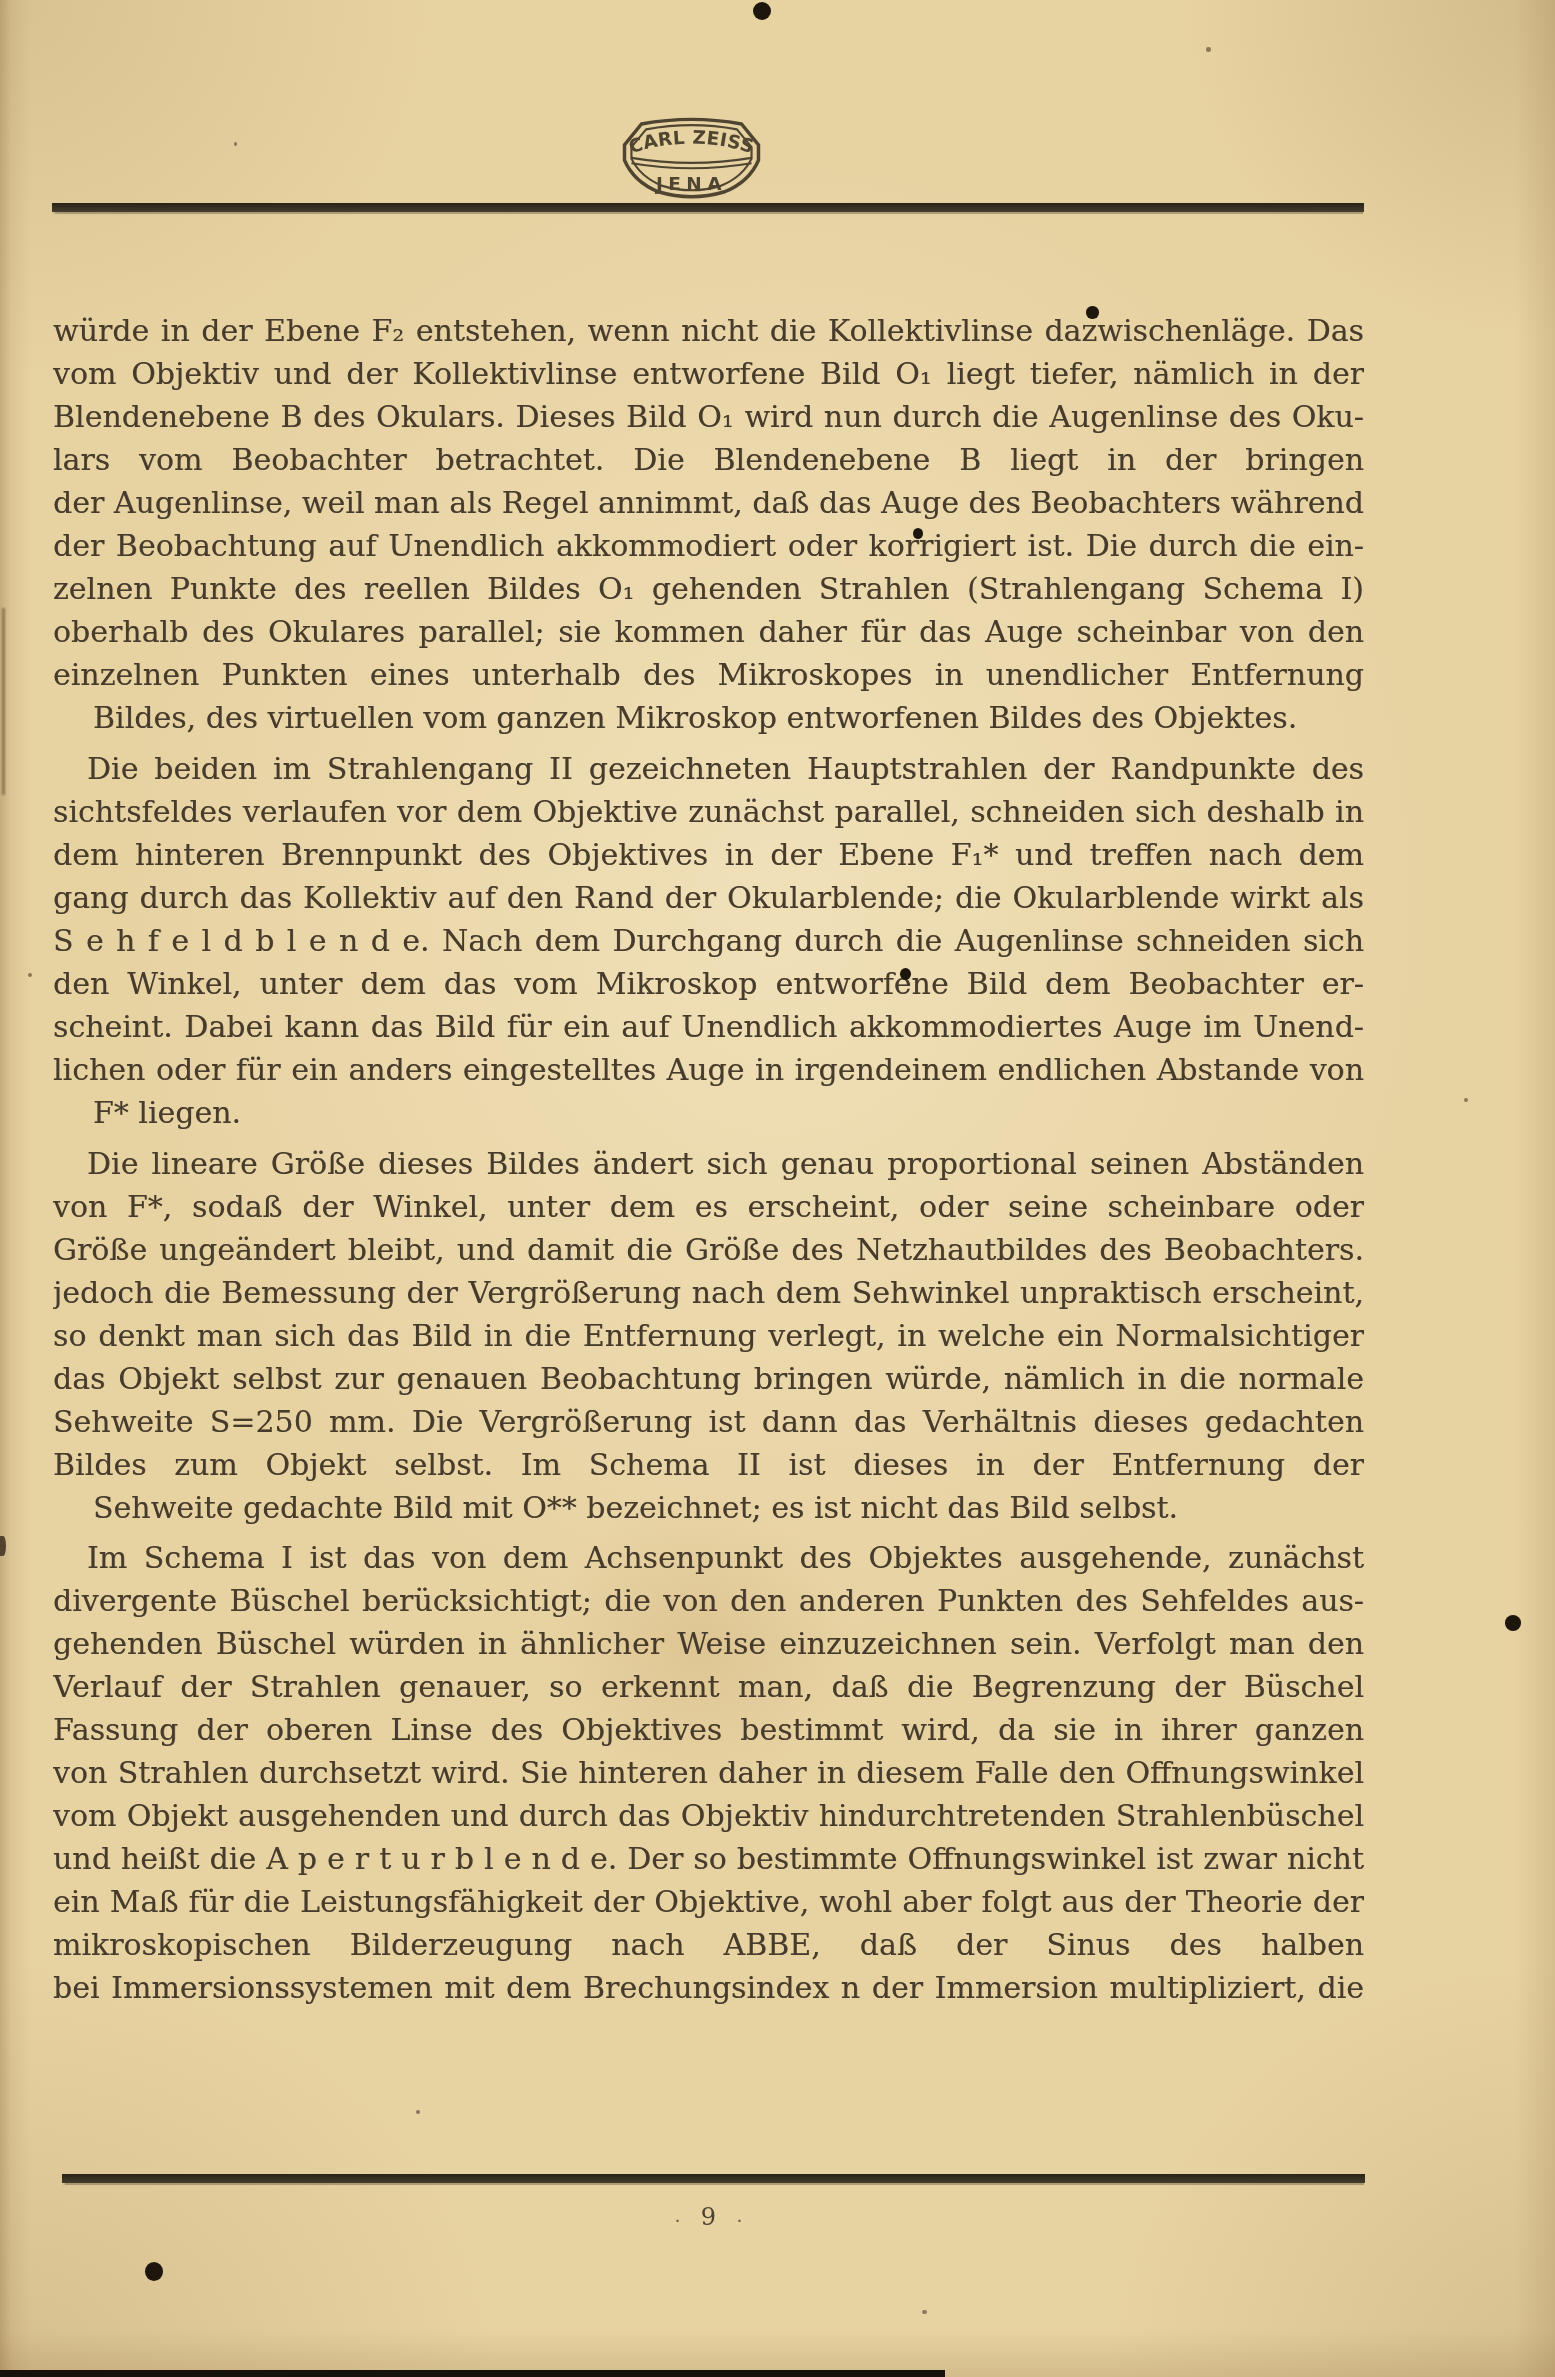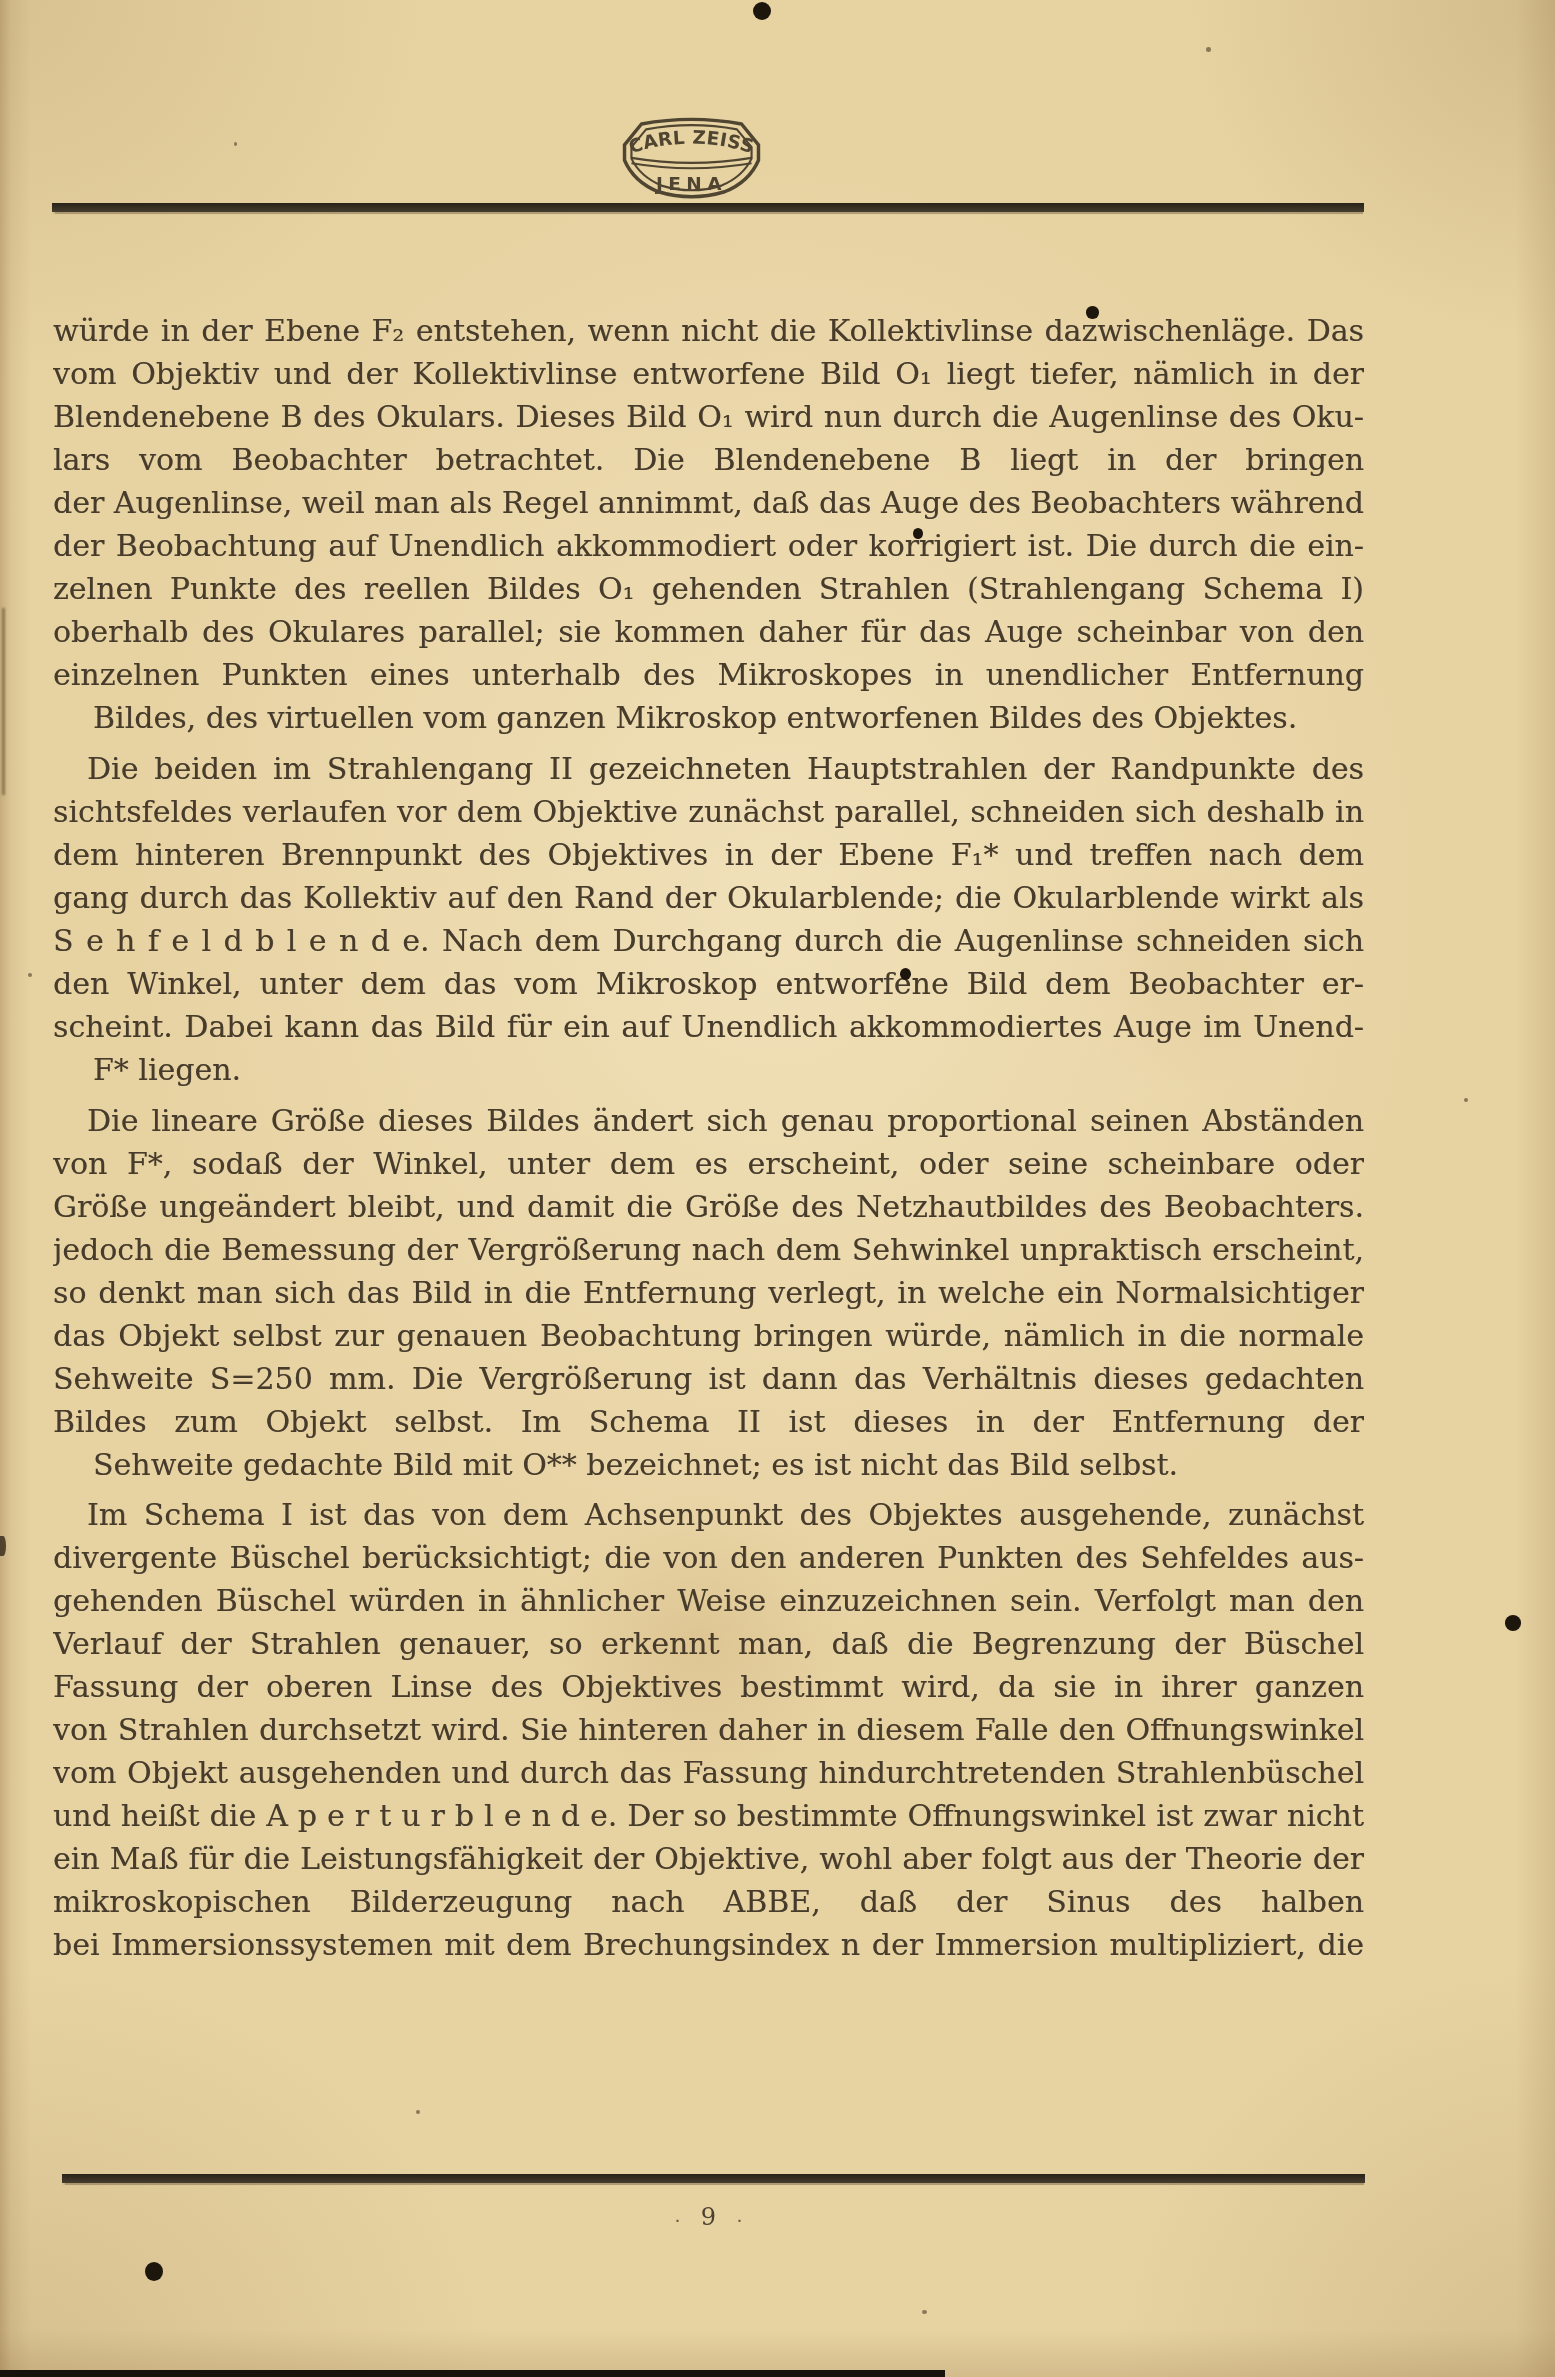--- a/index.html
+++ b/index.html
@@ -85,41 +85,42 @@
         <div class="line lastline">Bildes, des virtuellen vom ganzen Mikroskop entworfenen Bildes des Objektes.</div>
       </div>
       <div class="para">
         <div class="line firstline">Die beiden im Strahlengang II gezeichneten Hauptstrahlen der Randpunkte des Ge-</div>
         <div class="line">sichtsfeldes verlaufen vor dem Objektive zunächst parallel, schneiden sich deshalb in</div>
         <div class="line">dem hinteren Brennpunkt des Objektives in der Ebene F₁* und treffen nach dem Durch-</div>
         <div class="line">gang durch das Kollektiv auf den Rand der Okularblende; die Okularblende wirkt als</div>
         <div class="line">S e h f e l d b l e n d e.  Nach dem Durchgang durch die Augenlinse schneiden sich diese</div>
         <div class="line">den Winkel, unter dem das vom Mikroskop entworfene Bild dem Beobachter er-</div>
         <div class="line">scheint. Dabei kann das Bild für ein auf Unendlich akkommodiertes Auge im Unend-</div>
+        <div class="line">lichen oder für ein anders eingestelltes Auge in irgendeinem endlichen Abstande von</div>
         <div class="line lastline">F* liegen.</div>
       </div>
       <div class="para">
         <div class="line firstline">Die lineare Größe dieses Bildes ändert sich genau proportional seinen Abständen</div>
         <div class="line">von F*, sodaß der Winkel, unter dem es erscheint, oder seine scheinbare oder angulare</div>
         <div class="line">Größe ungeändert bleibt, und damit die Größe des Netzhautbildes des Beobachters. Da</div>
         <div class="line">jedoch die Bemessung der Vergrößerung nach dem Sehwinkel unpraktisch erscheint,</div>
         <div class="line">so denkt man sich das Bild in die Entfernung verlegt, in welche ein Normalsichtiger</div>
         <div class="line">das Objekt selbst zur genauen Beobachtung bringen würde, nämlich in die normale</div>
         <div class="line">Sehweite S=250 mm. Die Vergrößerung ist dann das Verhältnis dieses gedachten</div>
         <div class="line">Bildes zum Objekt selbst. Im Schema II ist dieses in der Entfernung der konventionellen</div>
         <div class="line lastline">Sehweite gedachte Bild mit O** bezeichnet; es ist nicht das Bild selbst.</div>
       </div>
       <div class="para">
         <div class="line firstline">Im Schema I ist das von dem Achsenpunkt des Objektes ausgehende, zunächst</div>
         <div class="line">divergente Büschel berücksichtigt; die von den anderen Punkten des Sehfeldes aus-</div>
         <div class="line">gehenden Büschel würden in ähnlicher Weise einzuzeichnen sein. Verfolgt man den</div>
         <div class="line">Verlauf der Strahlen genauer, so erkennt man, daß die Begrenzung der Büschel durch die</div>
         <div class="line">Fassung der oberen Linse des Objektives bestimmt wird, da sie in ihrer ganzen Öffnung</div>
         <div class="line">von Strahlen durchsetzt wird. Sie hinteren daher in diesem Falle den Offnungswinkel der</div>
-        <div class="line">vom Objekt ausgehenden und durch das Fassung hindurchtretenden Strahlenbüschel</div>
+        <div class="line">vom Objekt ausgehenden und durch das Objektiv hindurchtretenden Strahlenbüschel</div>
         <div class="line">und heißt die A p e r t u r b l e n d e.  Der so bestimmte Offnungswinkel ist zwar nicht selbst</div>
         <div class="line">ein Maß für die Leistungsfähigkeit der Objektive, wohl aber folgt aus der Theorie der</div>
         <div class="line">mikroskopischen Bilderzeugung nach ABBE, daß der Sinus des halben Öffnungswinkels,</div>
         <div class="line">bei Immersionssystemen mit dem Brechungsindex n der Immersion multipliziert, die</div>
       </div>
     </div>
 
   <div class="pagenum-row">
     <span class="dot">·</span>
     <span>9</span>

